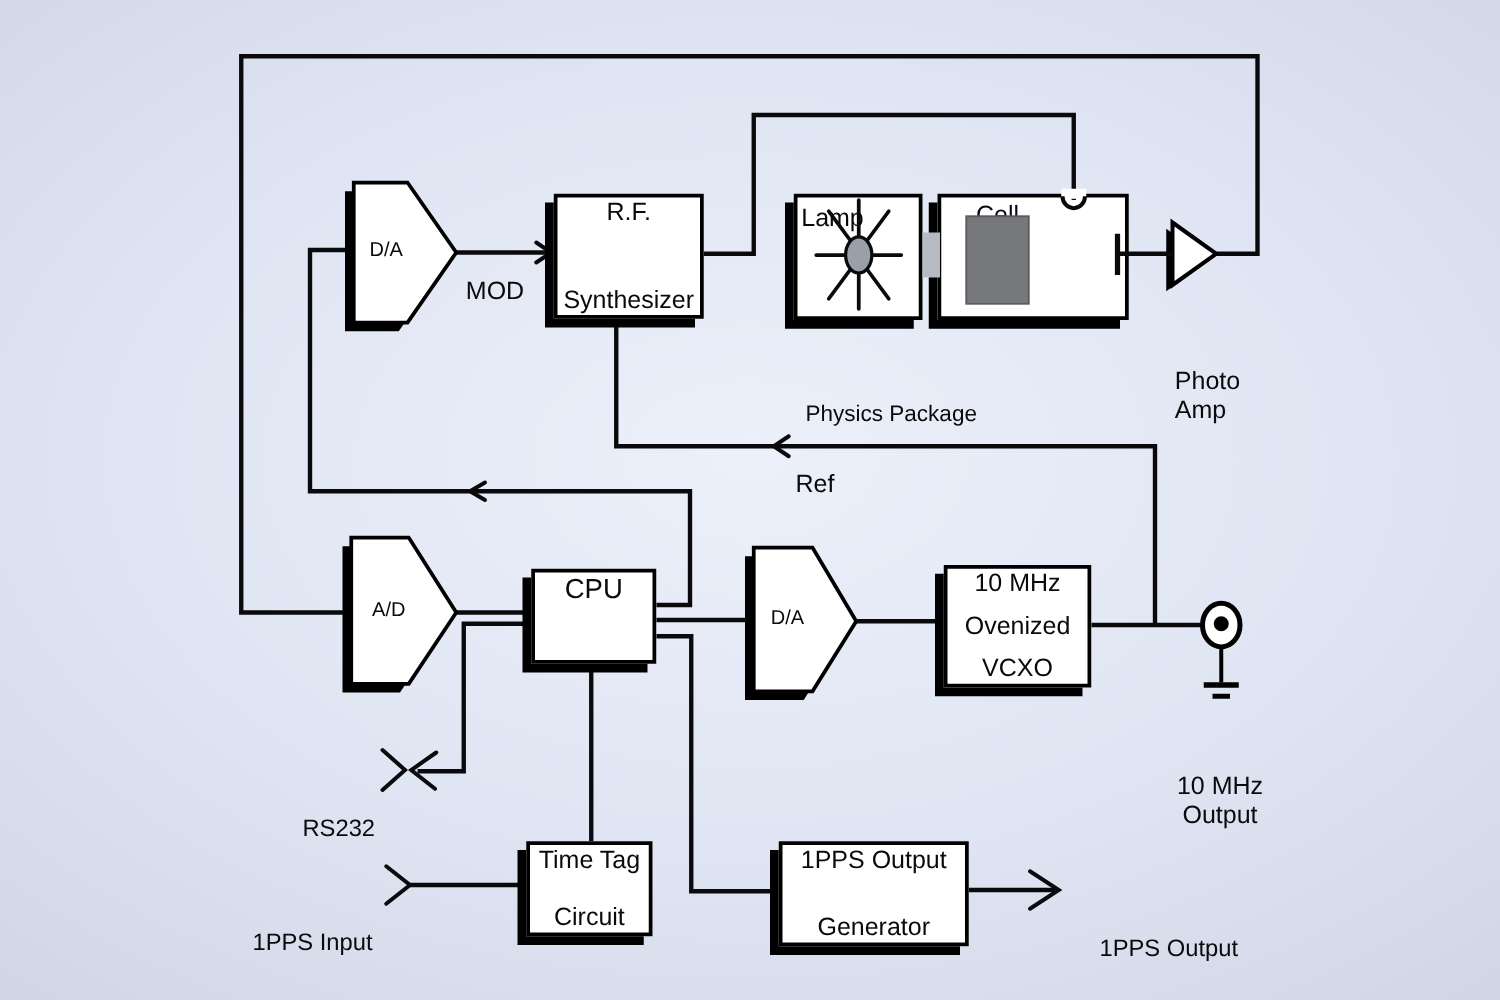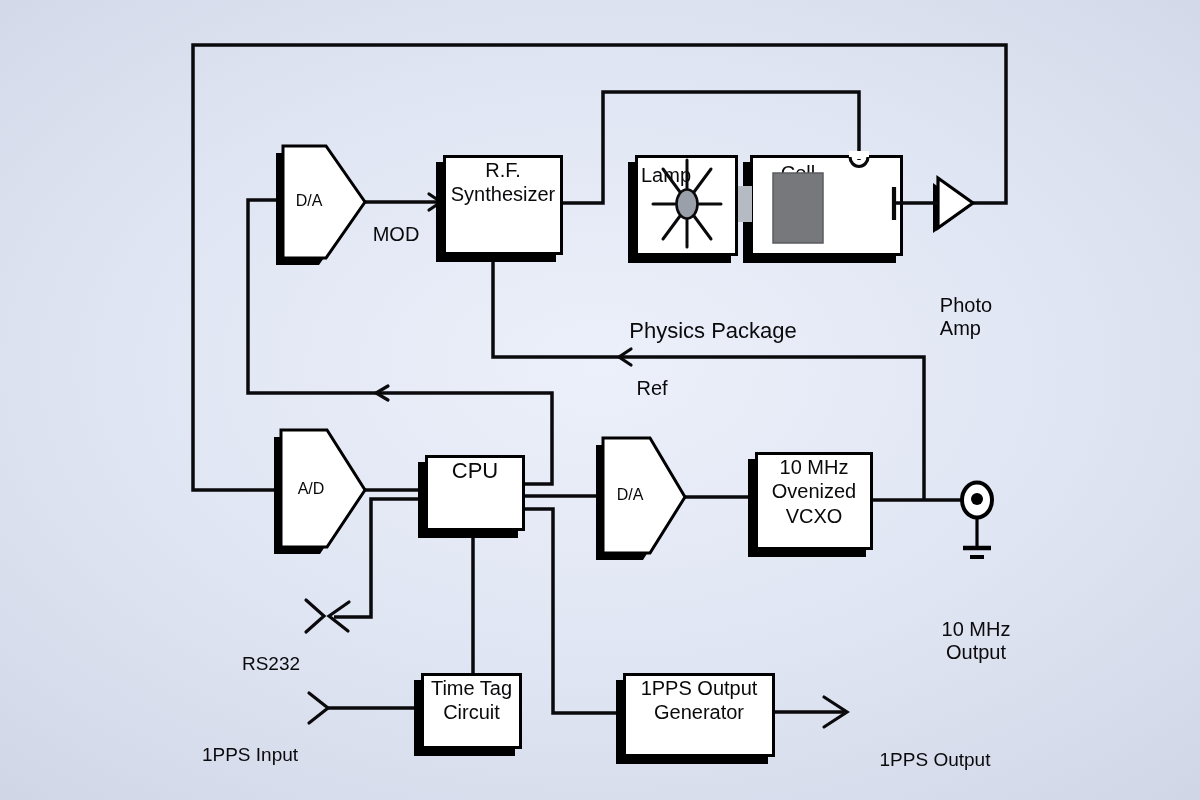--- a/index.html
+++ b/index.html
@@ -9,21 +9,21 @@
     font-family:"Liberation Sans", sans-serif;
     color:#0a0a0c;
   }
   svg{position:absolute;left:0;top:0;}
   #wires{z-index:1;}
   #overlay{z-index:3;}
   .box{
     position:absolute;box-sizing:border-box;z-index:2;
     background:#fff;border:3px solid #000;
     box-shadow:-7px 7px 0 0 #000;
-    display:flex;flex-direction:column;align-items:center;justify-content:flex-start;
+    display:flex;flex-direction:column;align-items:center;justify-content:space-between;
     text-align:center;font-size:20px;line-height:1.22;
   }
   .lbl{position:absolute;transform:translate(-50%,-50%);white-space:nowrap;font-size:20px;z-index:2;margin-top:48px;}
   .lbl.small{font-size:19px;}
   .penta-label{position:absolute;transform:translate(-50%,-50%);white-space:nowrap;font-size:16px;z-index:2;}
   .stack{display:flex;flex-direction:column;}
 </style>
 </head>
 <body>
 
@@ -136,21 +136,21 @@
   </svg>
 
   <div class="penta-label" style="left:309px;top:201px;">D/A</div>
   <div class="penta-label" style="left:311px;top:489px;">A/D</div>
   <div class="penta-label" style="left:630px;top:495px;">D/A</div>
 
   <div class="lbl" style="left:396px;top:186px;">MOD</div>
   <div class="lbl" style="left:652px;top:340px;">Ref</div>
   <div class="lbl" style="left:666px;top:127px;">Lamp</div>
   <div class="lbl" style="left:798px;top:125px;">Cell</div>
-  <div class="lbl" style="left:713px;top:283px;font-size:22px;text-align:center;">Physics Package</div>
+  <div class="lbl" style="left:713px;top:283px;font-size:18px;text-align:center;">Physics Package</div>
   <div class="lbl stack" style="left:966px;top:269px;transform:translate(-50%,-50%);text-align:left;align-items:flex-start;">
     <div>Photo</div>
     <div>Amp</div>
   </div>
   <div class="lbl small" style="left:271px;top:616px;">RS232</div>
   <div class="lbl small" style="left:250px;top:707px;">1PPS Input</div>
   <div class="lbl small" style="left:935px;top:712px;">1PPS Output</div>
   <div class="lbl stack" style="left:976px;top:593px;text-align:center;align-items:center;">
     <div>10 MHz</div>
     <div>Output</div>

